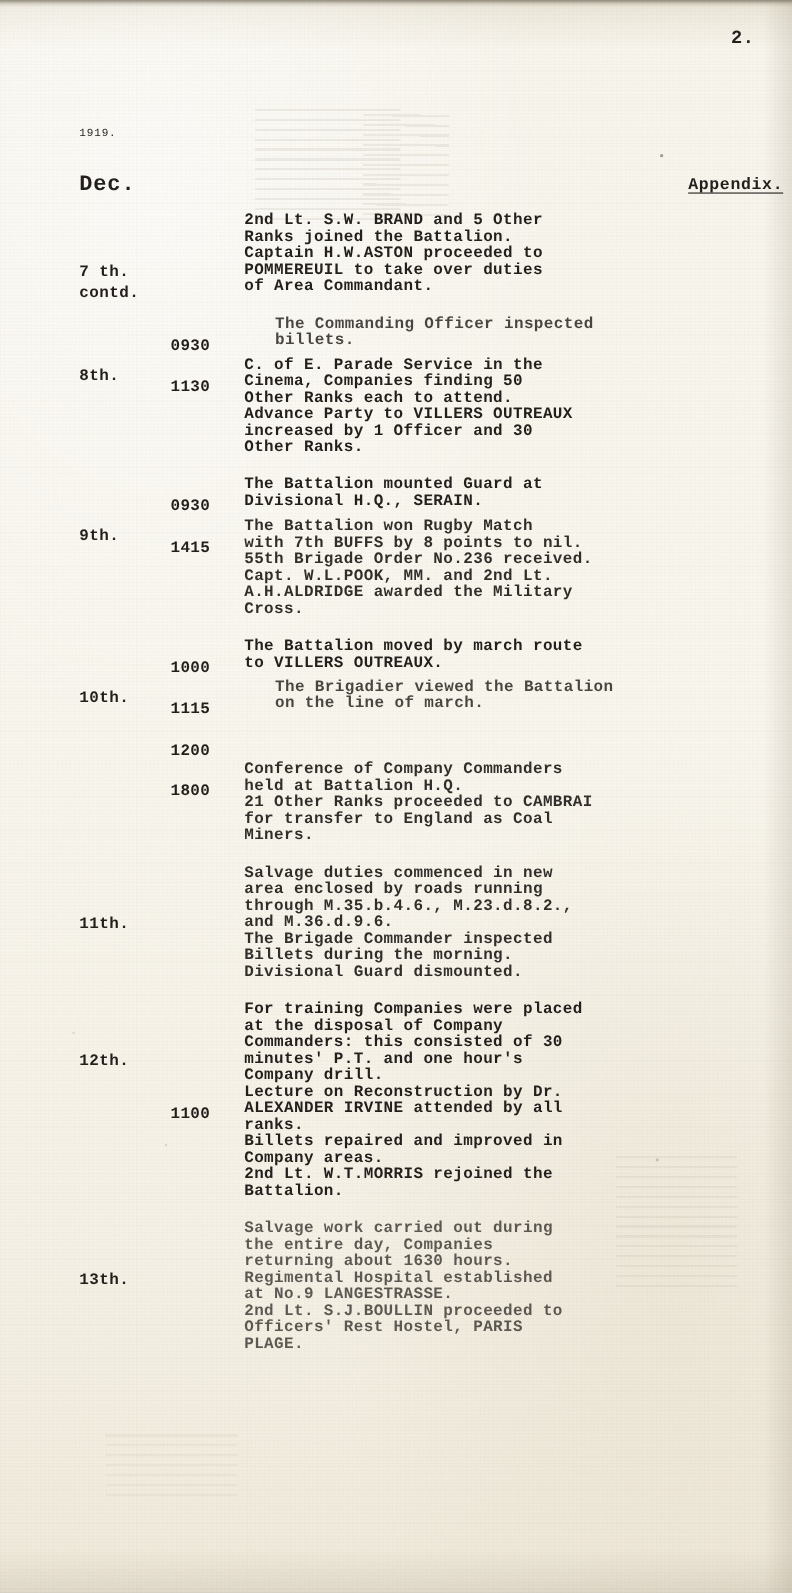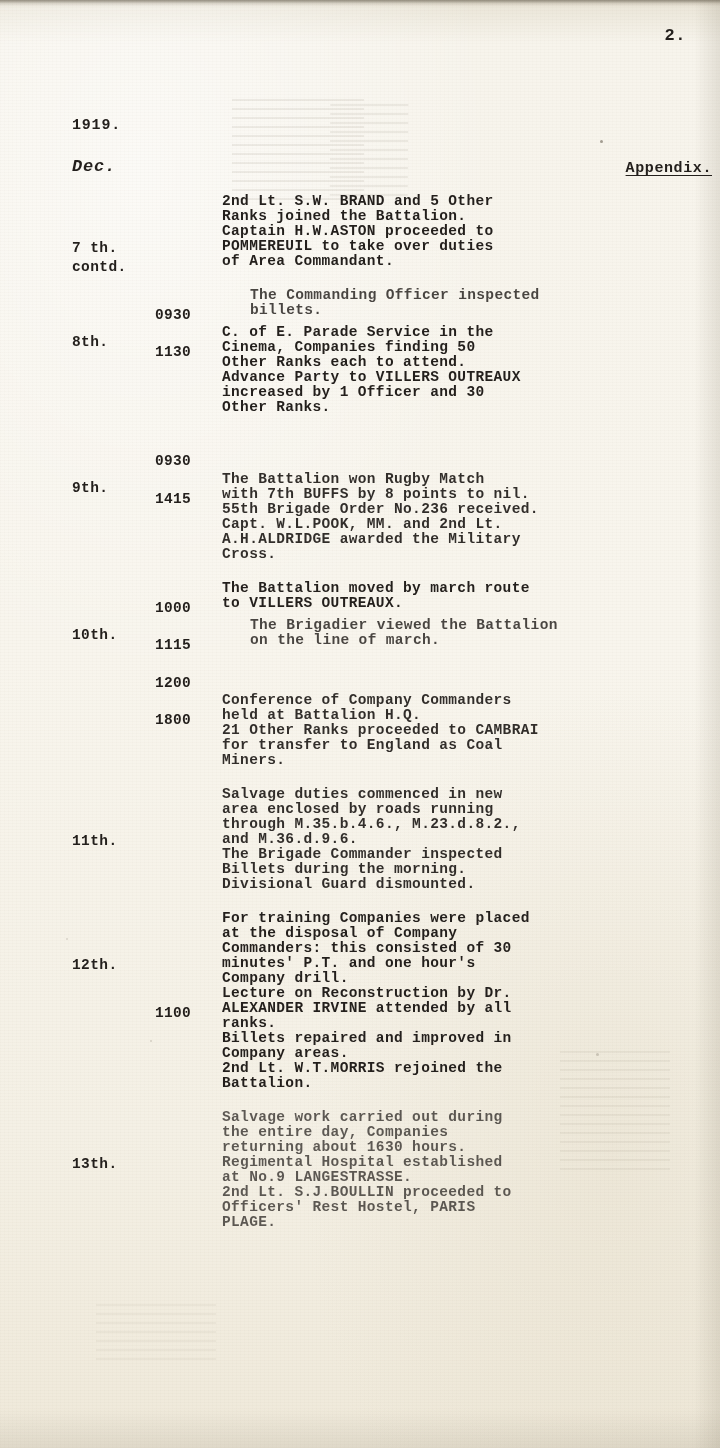--- a/index.html
+++ b/index.html
@@ -92,32 +92,31 @@
     font-size: 15px;
     font-weight: bold;
     letter-spacing: 0.6px;
     text-decoration: underline;
     text-underline-offset: 3px;
   }
   .year {
     position: absolute;
     left: 72px;
     top: 117px;
-    font-size: 15px;
-    font-weight: bold;
+    font-size: 10px;
+    font-weight: normal;
     letter-spacing: 0.8px;
   }
   .month {
     position: absolute;
     left: 72px;
     top: 157px;
-    font-size: 17px;
+    font-size: 20px;
     font-weight: bold;
     letter-spacing: 0.8px;
-    font-style: italic;
   }
 
   .entries {
     position: absolute;
     left: 0;
     top: 194px;
     width: 720px;
   }
   .entry {
     position: relative;
@@ -221,20 +220,22 @@
 increased by 1 Officer and 30
 Other Ranks.</div>
           </div>
         </div>
       </div>
       <div class="entry">
         <div class="datecol">9th.</div>
         <div class="rows">
           <div class="row">
             <div class="time">0930</div>
+            <div class="lines">The Battalion mounted Guard at
+Divisional H.Q., SERAIN.</div>
           </div>
           <div class="row">
             <div class="time">1415</div>
             <div class="lines fade-1">The Battalion won Rugby Match
 with 7th BUFFS by 8 points to nil.
 55th Brigade Order No.236 received.
 Capt. W.L.POOK, MM. and 2nd Lt.
 A.H.ALDRIDGE awarded the Military
 Cross.</div>
           </div>

